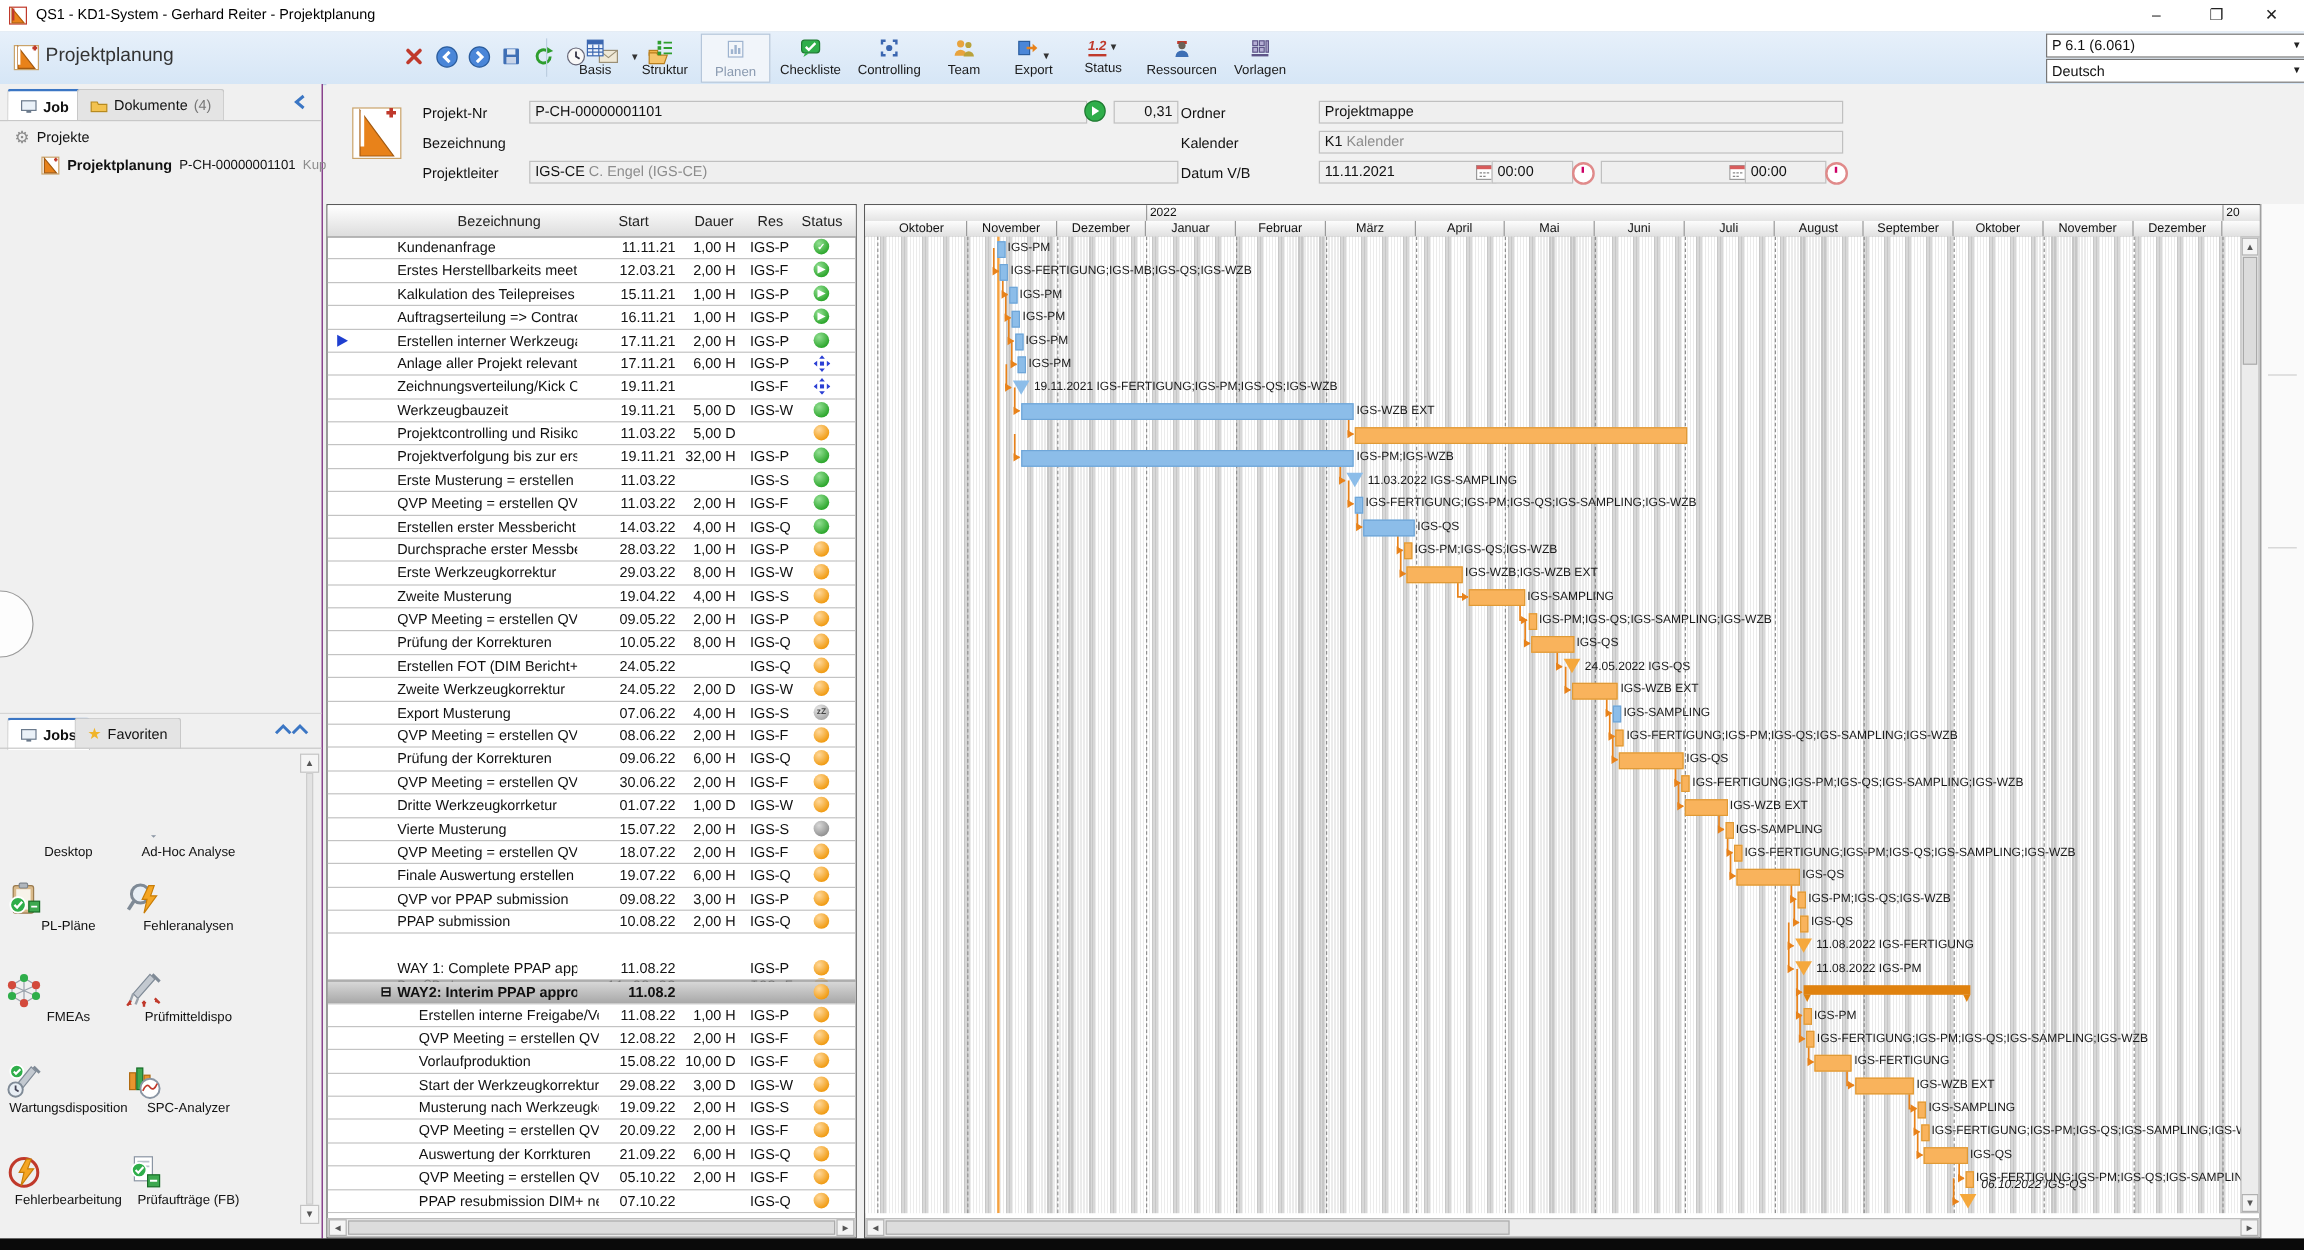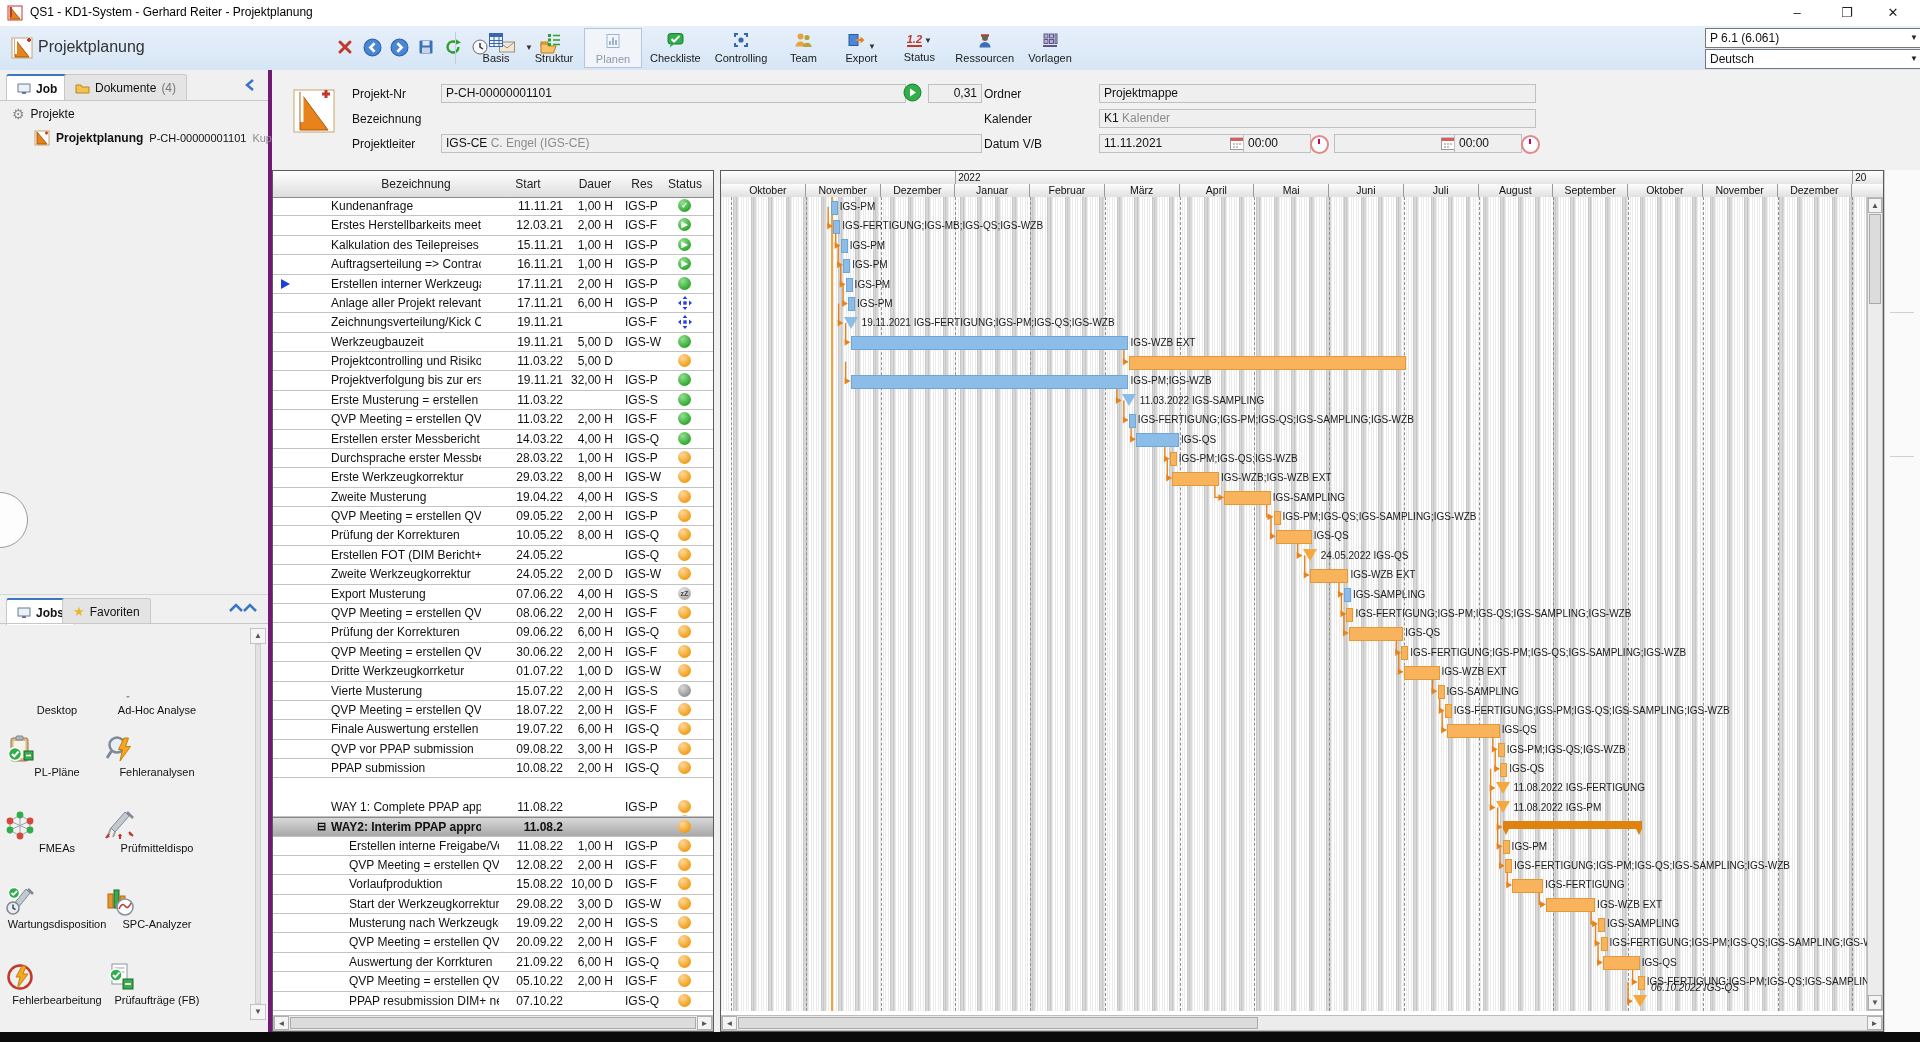--- a/index.html
+++ b/index.html
@@ -19,21 +19,21 @@
   .tbtn{min-width:44px;padding:2px 6px;text-align:center;font-size:11px;color:#1a1a1a;margin-right:2px;}
   .tbtn .bicon{display:inline-flex;height:20px;align-items:center;justify-content:center;font-style:italic;}
   .tbtn .blabel{margin-top:1px;white-space:nowrap;}
   .tbtn.sel{background:#f1f5fa;border:1px solid #b5c6da;color:#8a9ab0;}
   .dd{font-size:8px;color:#333;margin-left:2px;vertical-align:middle;}
   .vsep{position:absolute;top:6px;width:1px;height:32px;background:#bccee0;}
   .combo{position:absolute;width:212px;height:18px;background:#fff;border:1px solid #777;font-size:12px;
          line-height:18px;padding-left:4px;}
   .combo .carr{position:absolute;right:4px;top:0;font-size:8px;color:#222;}
   
-  #sidebar{left:0;top:70px;width:268px;height:962px;background:#f0f0f0;border-right:5px solid #701a75;}
+  #sidebar{left:0;top:70px;width:268px;height:962px;background:#f0f0f0;border-right:1px solid #701a75;}
   .sbtab{position:absolute;height:25px;font-size:12px;display:flex;align-items:center;gap:5px;padding:0 10px;
          border:1px solid #c8c8c8;border-bottom:none;background:#e4e4e4;border-radius:3px 3px 0 0;}
   .sbtab.active{background:#fff;border-top:2px solid #3b76c4;font-weight:bold;}
   .treeitem{position:absolute;font-size:12px;display:flex;align-items:center;gap:6px;white-space:nowrap;}
   .launchitem{position:absolute;width:104px;text-align:center;font-size:11px;color:#111;}
   .launchitem .llabel{margin-top:2px;line-height:12px;}
   #launcher{position:absolute;left:0;top:626px;width:250px;height:388px;overflow:hidden;}
   .sbscroll{position:absolute;background:#f5f5f5;border:1px solid #c4c4c4;width:14px;text-align:center;
             font-size:8px;color:#555;line-height:14px;}
   

